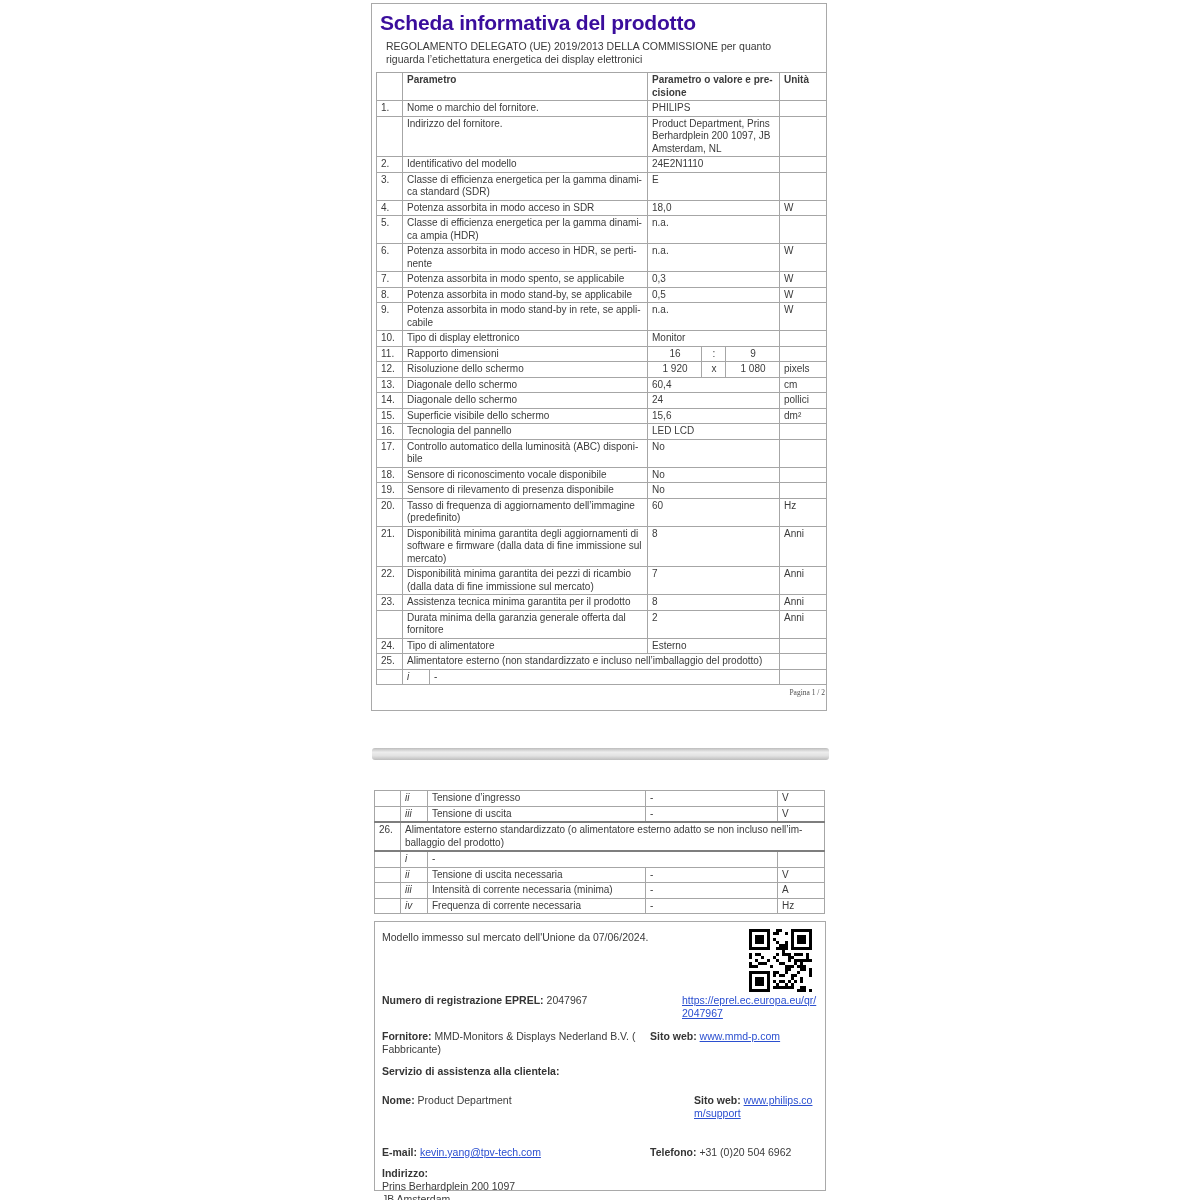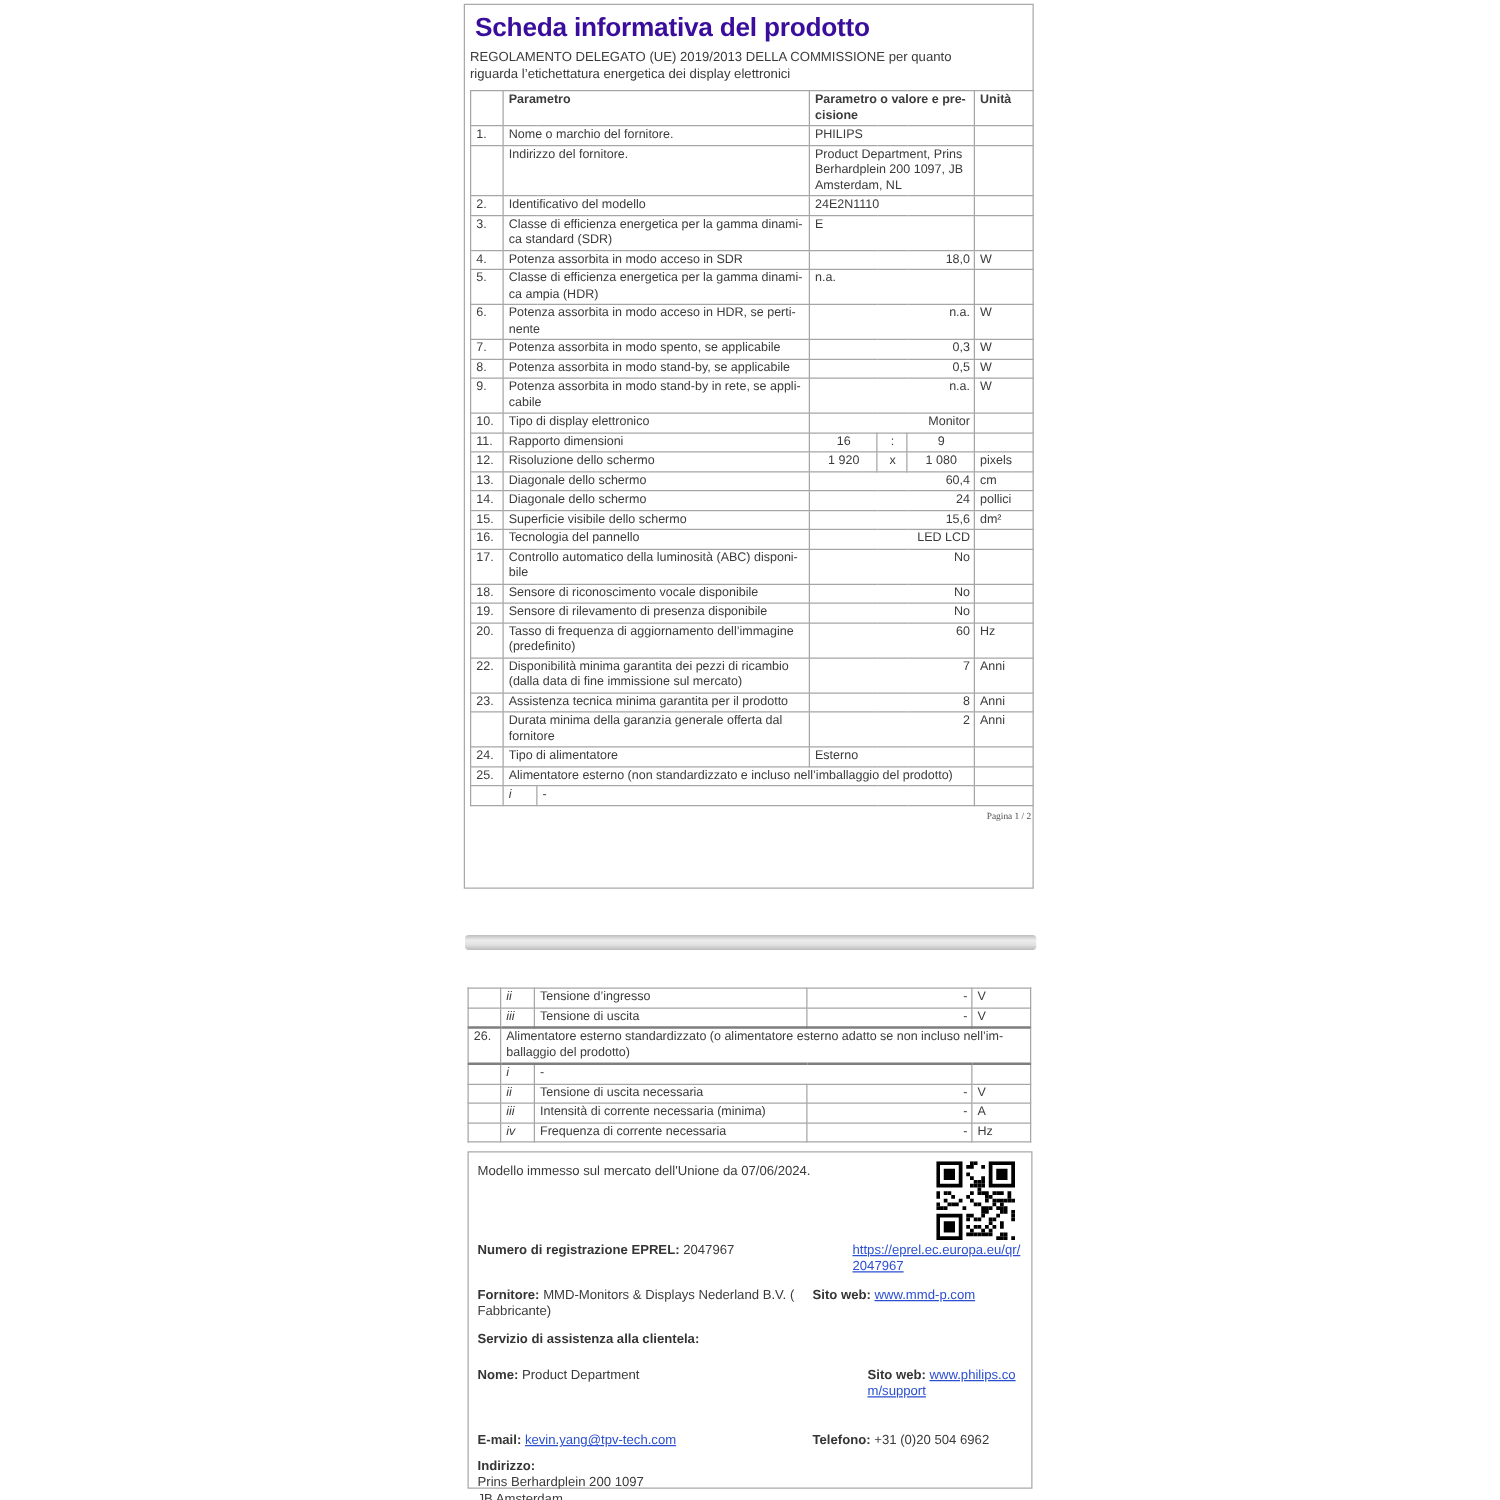--- a/index.html
+++ b/index.html
@@ -1,25 +1,25 @@
 <!DOCTYPE html>
 <html><head>
 <meta charset="utf-8">
 <style>
   html,body{margin:0;padding:0;background:#ffffff;}
   body{width:1200px;height:1200px;position:relative;font-family:"Liberation Sans",sans-serif;color:#3b3b3b;}
 
   .page1{position:absolute;left:371px;top:3px;width:454px;height:706px;border:1px solid #a9a9a9;background:#fff;box-sizing:content-box;}
   .doc-title{margin:7px 0 5px 8px;font-size:21px;font-weight:bold;color:#3a0d9c;letter-spacing:-0.2px;}
-  .doc-subtitle{margin:0 20px 6px 4px;font-size:10.5px;line-height:13px;color:#3a3a3a;max-width:404px;}
+  .doc-subtitle{margin:0 20px 6px 14px;font-size:10.5px;line-height:13px;color:#3a3a3a;max-width:404px;}
 
   table.fiche{border-collapse:collapse;table-layout:fixed;margin-left:4px;width:450px;font-size:10px;line-height:12.5px;background:#fff;}
   table.fiche td{border:1px solid #a6a6a6;padding:1px 3px 1px 4px;vertical-align:top;color:#3b3b3b;overflow:hidden;}
   td.b{font-weight:bold;}
-  td.ar{text-align:right;}
+  td.ar{}
   td.ac{text-align:center;}
   td.it{font-style:italic;}
   tr.thick-top td{border-top:2px solid #7e7e7e;}
 
   .pagefoot{font-size:7.5px;color:#4d4d4d;text-align:right;margin-top:3px;padding-right:1px;font-family:Liberation Serif, serif;}
 
   .page-sep{position:absolute;left:372px;top:748px;width:457px;height:12px;border-radius:3px;
     background:linear-gradient(180deg,#bdbdbd,#ededed 35%,#e2e2e2 65%,#bdbdbd);}
 
   .page2-table{position:absolute;left:374px;top:790px;}
@@ -180,20 +180,26 @@
           <td>19.</td>
           <td colspan="2">Sensore di rilevamento di presenza disponibile</td>
           <td class="ar" colspan="3">No</td>
           <td></td>
         </tr>
         <tr>
           <td>20.</td>
           <td colspan="2">Tasso di frequenza di aggiornamento dell’immagine (predefinito)</td>
           <td class="ar" colspan="3">60</td>
           <td>Hz</td>
+        </tr>
+        <tr>
+          <td>21.</td>
+          <td colspan="2">Disponibilità minima garantita degli aggiornamenti di software e firmware (dalla data di fine immissione sul mercato)</td>
+          <td class="ar" colspan="3">8</td>
+          <td>Anni</td>
         </tr>
         <tr>
           <td>22.</td>
           <td colspan="2">Disponibilità minima garantita dei pezzi di ricambio (dalla data di fine immissione sul mercato)</td>
           <td class="ar" colspan="3">7</td>
           <td>Anni</td>
         </tr>
         <tr>
           <td>23.</td>
           <td colspan="2">Assistenza tecnica minima garantita per il prodotto</td>

